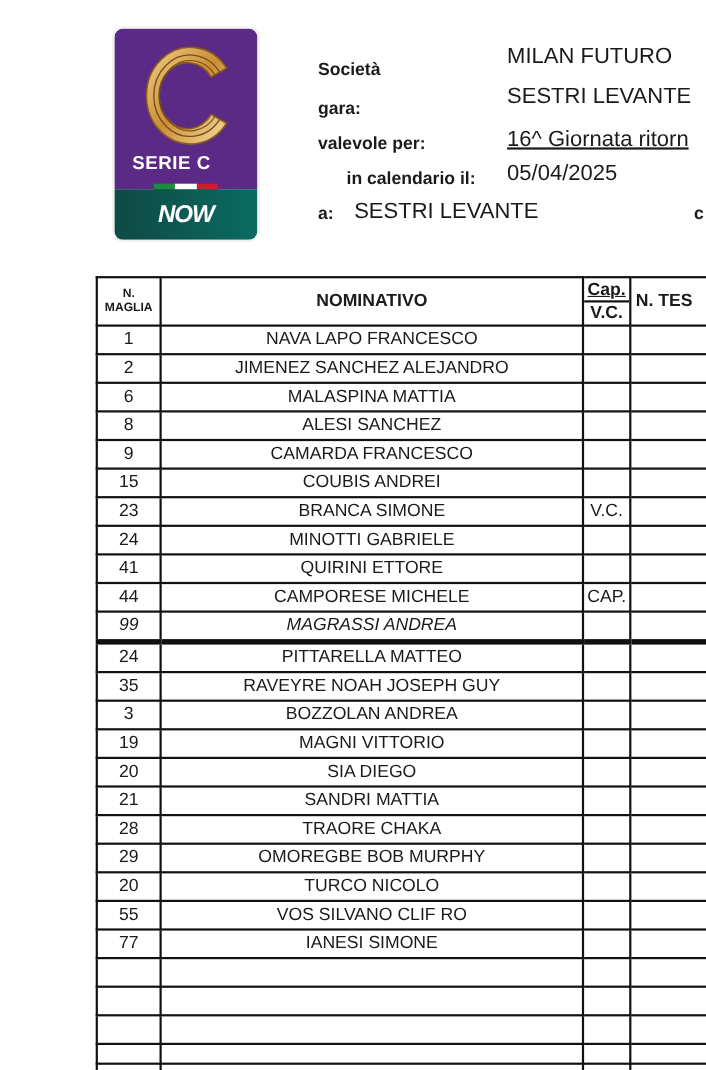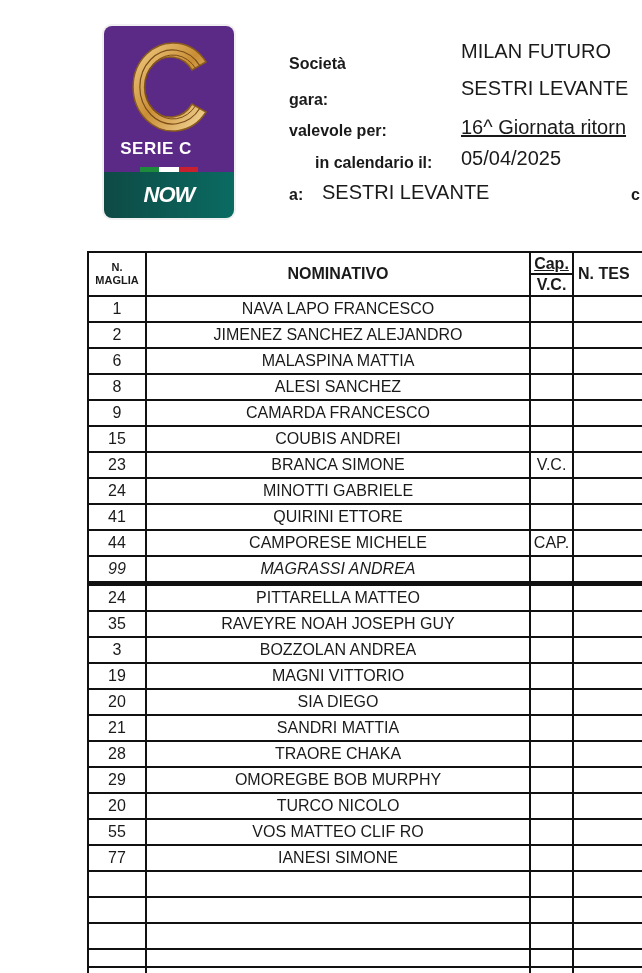--- a/index.html
+++ b/index.html
@@ -212,21 +212,21 @@
         <td class="tes-cell">6</td>
       </tr>
       <tr>
         <td>20</td>
         <td>TURCO NICOLO</td>
         <td></td>
         <td class="tes-cell"></td>
       </tr>
       <tr>
         <td>55</td>
-        <td>VOS MATTEO CLIF RO</td>
+        <td>VOS SILVANO CLIF RO</td>
         <td></td>
         <td class="tes-cell"></td>
       </tr>
       <tr>
         <td>77</td>
         <td>IANESI SIMONE</td>
         <td></td>
         <td class="tes-cell"></td>
       </tr>
       <tr>

